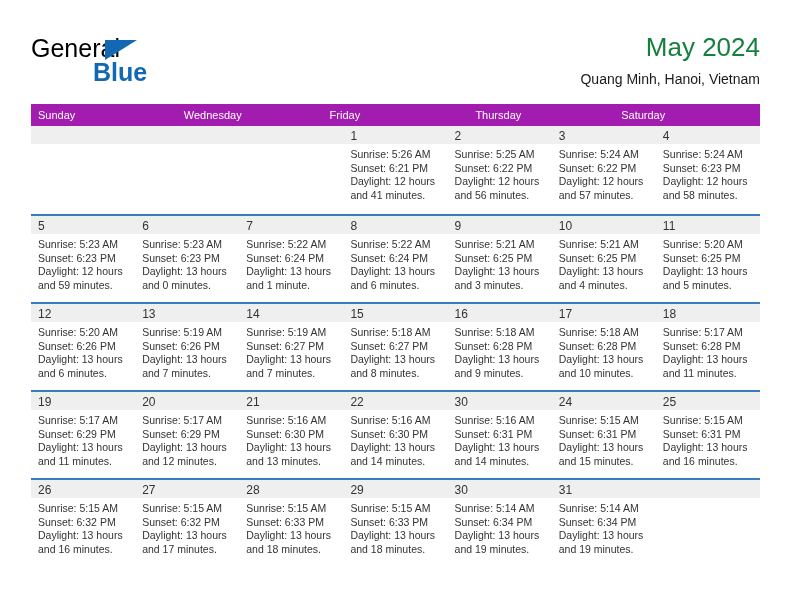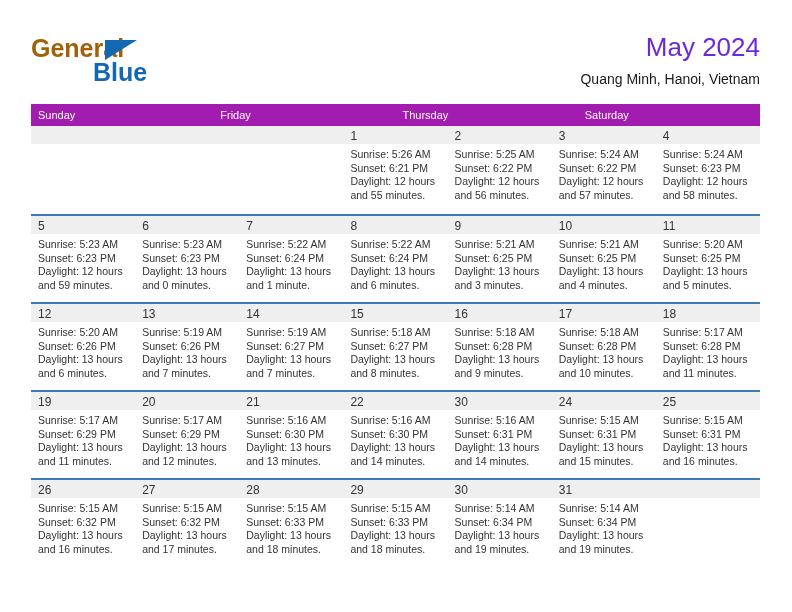--- a/index.html
+++ b/index.html
@@ -30,24 +30,24 @@
     left: 0;
     top: 4px;
     width: 200px;
     height: 56px;
   }
   .logo-general {
     position: absolute;
     left: 0;
     top: 0;
     font-size: 25px;
-    color: #a16207;
+    color: #000000;
     letter-spacing: 0px;
     line-height: 28px;
-    font-weight: 700;
+    font-weight: 400;
   }
   .logo-tri {
     position: absolute;
     left: 74px;
     top: 6px;
     width: 0;
     height: 0;
     border-left: 32px solid #1268b3;
     border-bottom: 20px solid transparent;
   }
@@ -61,21 +61,21 @@
     font-weight: 700;
   }
   .title-block {
     position: absolute;
     right: 0;
     top: 0;
     text-align: right;
   }
   .cal-title {
     font-size: 26px;
-    color: #6d28d9;
+    color: #15803d;
     font-weight: 400;
     line-height: 34px;
     white-space: nowrap;
   }
   .cal-subtitle {
     font-size: 14px;
     color: #1a1a1a;
     font-weight: 400;
     margin-top: 6px;
     line-height: 18px;
@@ -155,20 +155,21 @@
     <div class="title-block">
       <div class="cal-title">May 2024</div>
       <div class="cal-subtitle">Quang Minh, Hanoi, Vietnam</div>
     </div>
 
   </div>
 
   <div class="calendar">
     <div class="weekday-row" id="weekday-row">
         <div class="weekday-cell">Sunday</div>
+        <div class="weekday-cell">Wednesday</div>
         <div class="weekday-cell">Friday</div>
         <div class="weekday-cell">Thursday</div>
         <div class="weekday-cell">Saturday</div>
       </div>
     <div id="weeks-container">
         <div class="week-row">
           <div class="day-cell empty">
             <div class="day-num-band"><span class="day-num"></span></div>
             <div class="day-body"></div>
           </div>
@@ -179,21 +180,21 @@
           <div class="day-cell empty">
             <div class="day-num-band"><span class="day-num"></span></div>
             <div class="day-body"></div>
           </div>
           <div class="day-cell">
             <div class="day-num-band"><span class="day-num">1</span></div>
             <div class="day-body">
               <div class="day-line">Sunrise: 5:26 AM</div>
               <div class="day-line">Sunset: 6:21 PM</div>
               <div class="day-line">Daylight: 12 hours</div>
-              <div class="day-line">and 55 minutes.</div>
+              <div class="day-line">and 41 minutes.</div>
             </div>
           </div>
           <div class="day-cell">
             <div class="day-num-band"><span class="day-num">2</span></div>
             <div class="day-body">
               <div class="day-line">Sunrise: 5:25 AM</div>
               <div class="day-line">Sunset: 6:22 PM</div>
               <div class="day-line">Daylight: 12 hours</div>
               <div class="day-line">and 56 minutes.</div>
             </div>

